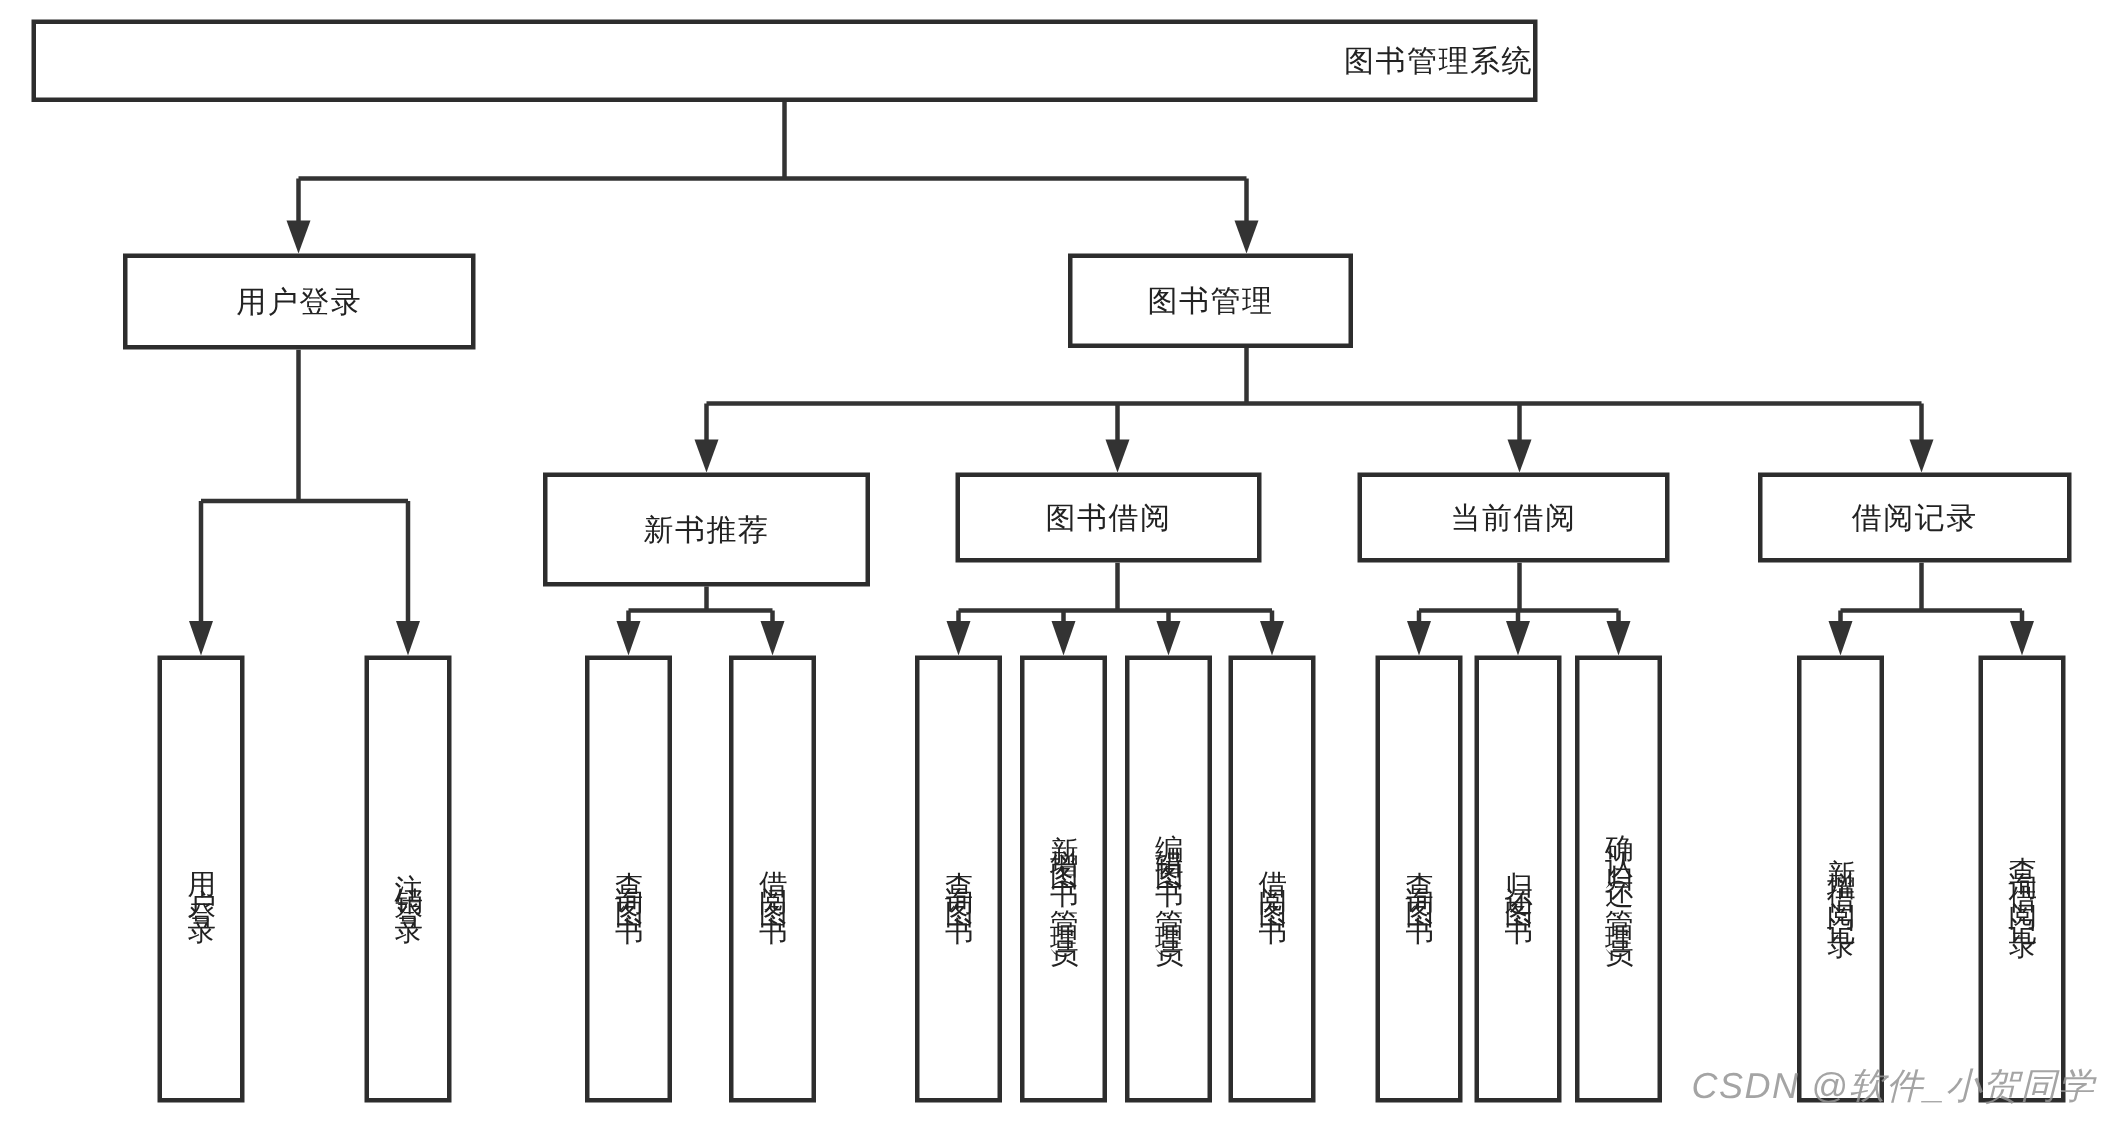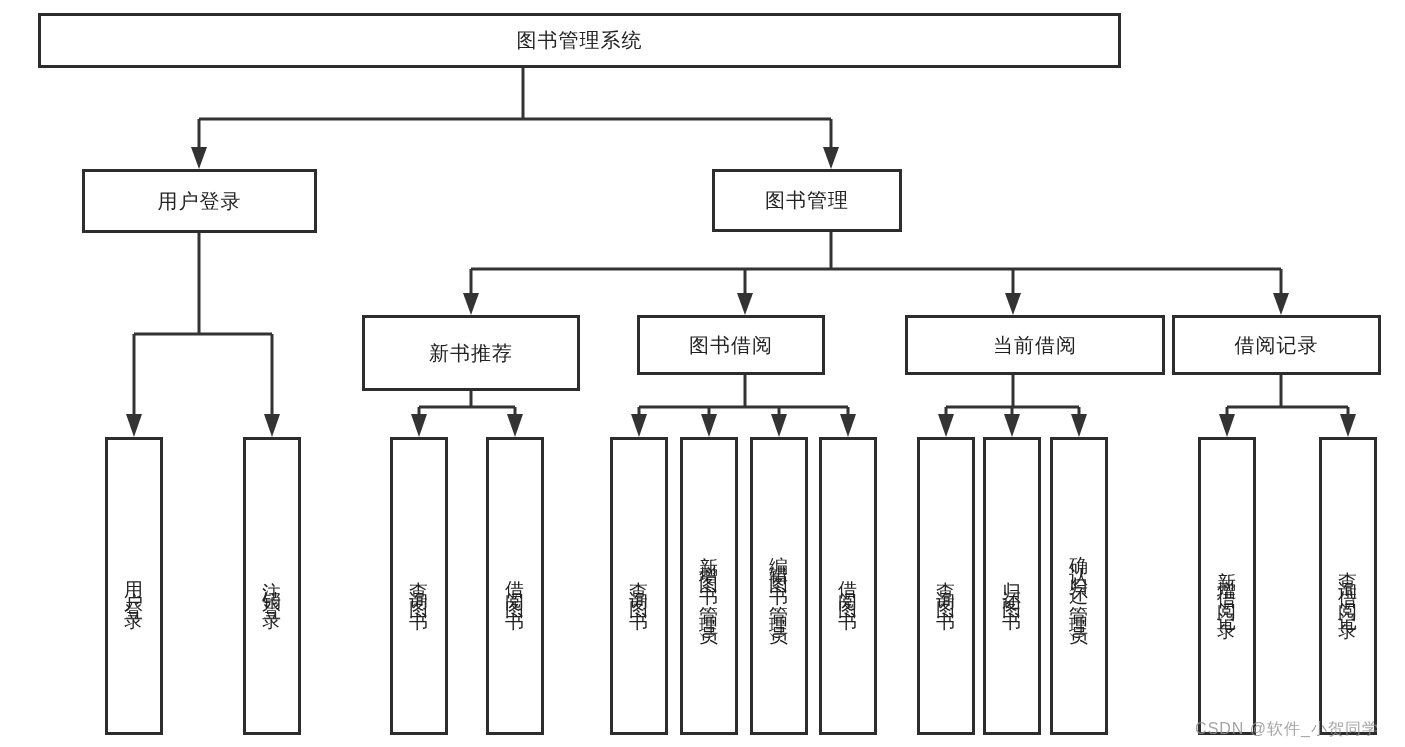--- a/index.html
+++ b/index.html
@@ -30,26 +30,27 @@
   .node.v { font-size: 19px; }
   .node.v .vtxt {
     writing-mode: vertical-rl;
     text-orientation: mixed;
     letter-spacing: 10px;
     line-height: 1;
     white-space: nowrap;
   }
   .watermark {
     position: absolute;
-    right: 26px;
+    right: 8px;
     bottom: 7px;
-    font-size: 16px;
+    font-size: 24px;
     color: rgba(148, 148, 148, 0.85);
     letter-spacing: 1px;
     white-space: nowrap;
+    font-style: italic;
   }
 </style>
 </head>
 <body>
 
 <div class="stage">
 
   <svg class="connectors" viewBox="0 0 1405 747" aria-hidden="true">
     <g stroke="#333333" stroke-width="3" fill="none">
 
@@ -112,38 +113,38 @@
       <polygon points="771,414 787,414 779,437"></polygon>
       <polygon points="840,414 856,414 848,437"></polygon>
       <polygon points="938,414 954,414 946,437"></polygon>
       <polygon points="1004,414 1020,414 1012,437"></polygon>
       <polygon points="1071,414 1087,414 1079,437"></polygon>
       <polygon points="1219,414 1235,414 1227,437"></polygon>
       <polygon points="1340,414 1356,414 1348,437"></polygon>
     </g>
   </svg>
 
-  <div class="node h" style="left:38px; top:13px; width:1083px; height:55px;">
+  <div class="node h" style="left:21px; top:13px; width:1004px; height:55px;justify-content:flex-end;">
     <span>图书管理系统</span>
   </div>
 
   <div class="node h" style="left:82px; top:169px; width:235px; height:64px;">
     <span>用户登录</span>
   </div>
   <div class="node h" style="left:712px; top:169px; width:190px; height:63px;">
     <span>图书管理</span>
   </div>
 
   <div class="node h" style="left:362px; top:315px; width:218px; height:76px;">
     <span>新书推荐</span>
   </div>
-  <div class="node h" style="left:637px; top:315px; width:188px; height:60px;">
+  <div class="node h" style="left:637px; top:315px; width:204px; height:60px;">
     <span>图书借阅</span>
   </div>
-  <div class="node h" style="left:905px; top:315px; width:260px; height:60px;">
+  <div class="node h" style="left:905px; top:315px; width:208px; height:60px;">
     <span>当前借阅</span>
   </div>
   <div class="node h" style="left:1172px; top:315px; width:209px; height:60px;">
     <span>借阅记录</span>
   </div>
 
   <div class="node v" style="left:105px; top:437px; width:58px; height:298px;">
     <span class="vtxt">用户登录</span>
   </div>
   <div class="node v" style="left:243px; top:437px; width:58px; height:298px;">

